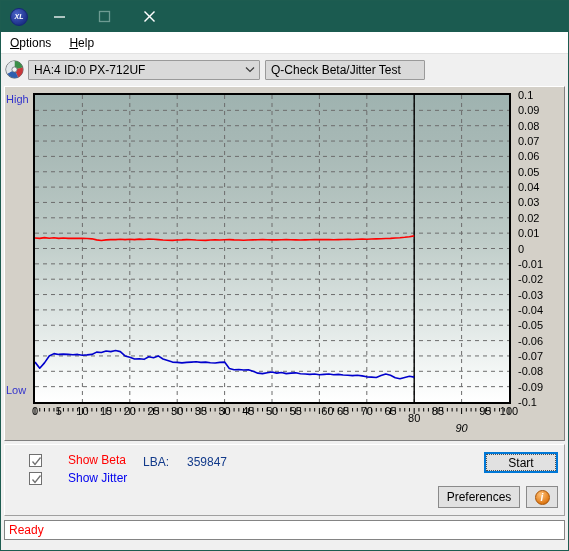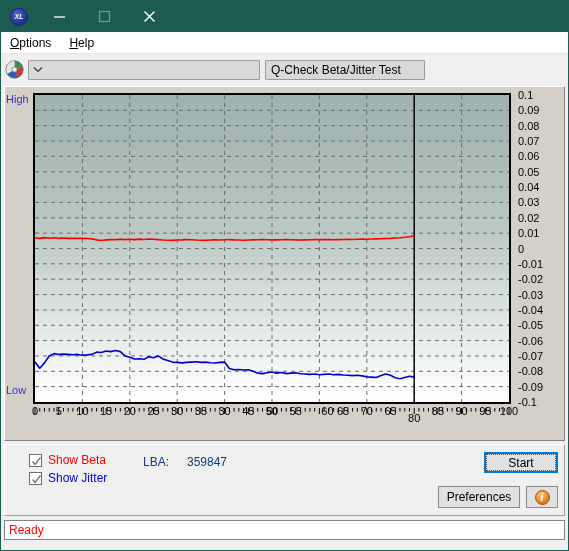--- a/index.html
+++ b/index.html
@@ -136,21 +136,21 @@
     background:#f0f0f0;
     border-top:1px solid #ffffff;
     border-left:1px solid #ffffff;
     border-right:1px solid #a0a0a0;
     border-bottom:1px solid #a0a0a0;
     position:relative;
     height:72px;
     flex:0 0 auto;
     box-sizing:border-box;
   }
-  .cbrow{position:absolute;display:flex;align-items:center;}
+  .cbrow{position:absolute;display:flex;align-items:center;gap:20px;}
   #cb-beta{left:24px;top:8px;}
   #cb-jitter{left:24px;top:26px;}
   .cbox{
     width:13px;height:13px;background:#ffffff;border:1px solid #707070;
     box-sizing:border-box;margin-right:6px;flex:0 0 auto;position:relative;
   }
   .cbox svg{position:absolute;left:1px;top:1px;}
   .cb-beta-label{color:#ff0000;font-size:12px;white-space:nowrap;}
   .cb-jitter-label{color:#0000ee;font-size:12px;white-space:nowrap;}
   .lba-label{position:absolute;left:138px;top:10px;color:#123a8a;font-size:12px;}
@@ -234,20 +234,21 @@
         <circle cx="9.5" cy="9.5" r="8.6" fill="#cfd4d8" stroke="#5b5f63" stroke-width="1"></circle>
         <path d="M9.5 1 A8.5 8.5 0 0 1 17.6 7.4 L9.5 9.5 Z" fill="#3b8f4a"></path>
         <path d="M17.6 7.4 A8.5 8.5 0 0 1 13 17.3 L9.5 9.5 Z" fill="#c9383a"></path>
         <path d="M13 17.3 A8.5 8.5 0 0 1 2.4 13.8 L9.5 9.5 Z" fill="#2f5fae"></path>
         <path d="M2.4 13.8 A8.5 8.5 0 0 1 9.5 1 L9.5 9.5 Z" fill="#e0e4e8"></path>
         <circle cx="9.5" cy="9.5" r="2.6" fill="#f2f4f6" stroke="#6b7076" stroke-width="0.8"></circle>
       </svg>
     </div>
 
     <div class="combo" id="combo-drive">
+      <div class="cv">HA:4 ID:0  PX-712UF</div>
       <div class="chev">
         <svg width="10" height="7" viewBox="0 0 10 7">
             <polyline points="1,1.5 5,5.5 9,1.5" fill="none" stroke="#3a3a3a" stroke-width="1.2"></polyline>
           </svg>
       </div>
     </div>
 
 
     <div class="combo" id="combo-test">
       <div class="cv">Q-Check Beta/Jitter Test</div>
@@ -428,29 +429,29 @@
         <span style="left: 2px; top: 0px;">0</span>
         <span style="left: 25.7px; top: 0px;">5</span>
         <span style="left: 49.4px; top: 0px;">10</span>
         <span style="left: 73.1px; top: 0px;">15</span>
         <span style="left: 96.8px; top: 0px;">20</span>
         <span style="left: 120.5px; top: 0px;">25</span>
         <span style="left: 144.2px; top: 0px;">30</span>
         <span style="left: 167.9px; top: 0px;">35</span>
         <span style="left: 191.6px; top: 0px;">30</span>
         <span style="left: 215.3px; top: 0px;">45</span>
-        <span style="left: 239px; top: 0px; font-weight: bold;">50</span>
+        <span style="left: 239px; top: 0px;">50</span>
         <span style="left: 262.7px; top: 0px;">55</span>
         <span style="left: 286.4px; top: 0px; margin-left: 8px;">60</span>
         <span style="left: 310.1px; top: 0px;">65</span>
         <span style="left: 333.8px; top: 0px;">70</span>
         <span style="left: 357.5px; top: 0px;">65</span>
         <span style="left: 381.2px; top: 7px; text-align: right;">80</span>
         <span style="left: 404.9px; top: 0px;">85</span>
-        <span style="left: 428.6px; top: 0px;">90</span>
+        <span style="left: 428.6px; top: 17px; font-style: italic;">90</span>
         <span style="left: 452.3px; top: 0px;">95</span>
         <span style="left: 476px; top: 0px;">100</span>
       </div>
   </div>
 
   <div class="ctrlpanel">
     <div class="cbrow" id="cb-beta">
       <div class="cbox">
         <svg width="11" height="11" viewBox="0 0 11 11">
             <polyline points="1.5,5.5 4,8.5 9.5,1.5" fill="none" stroke="#707070" stroke-width="1.3"></polyline>

